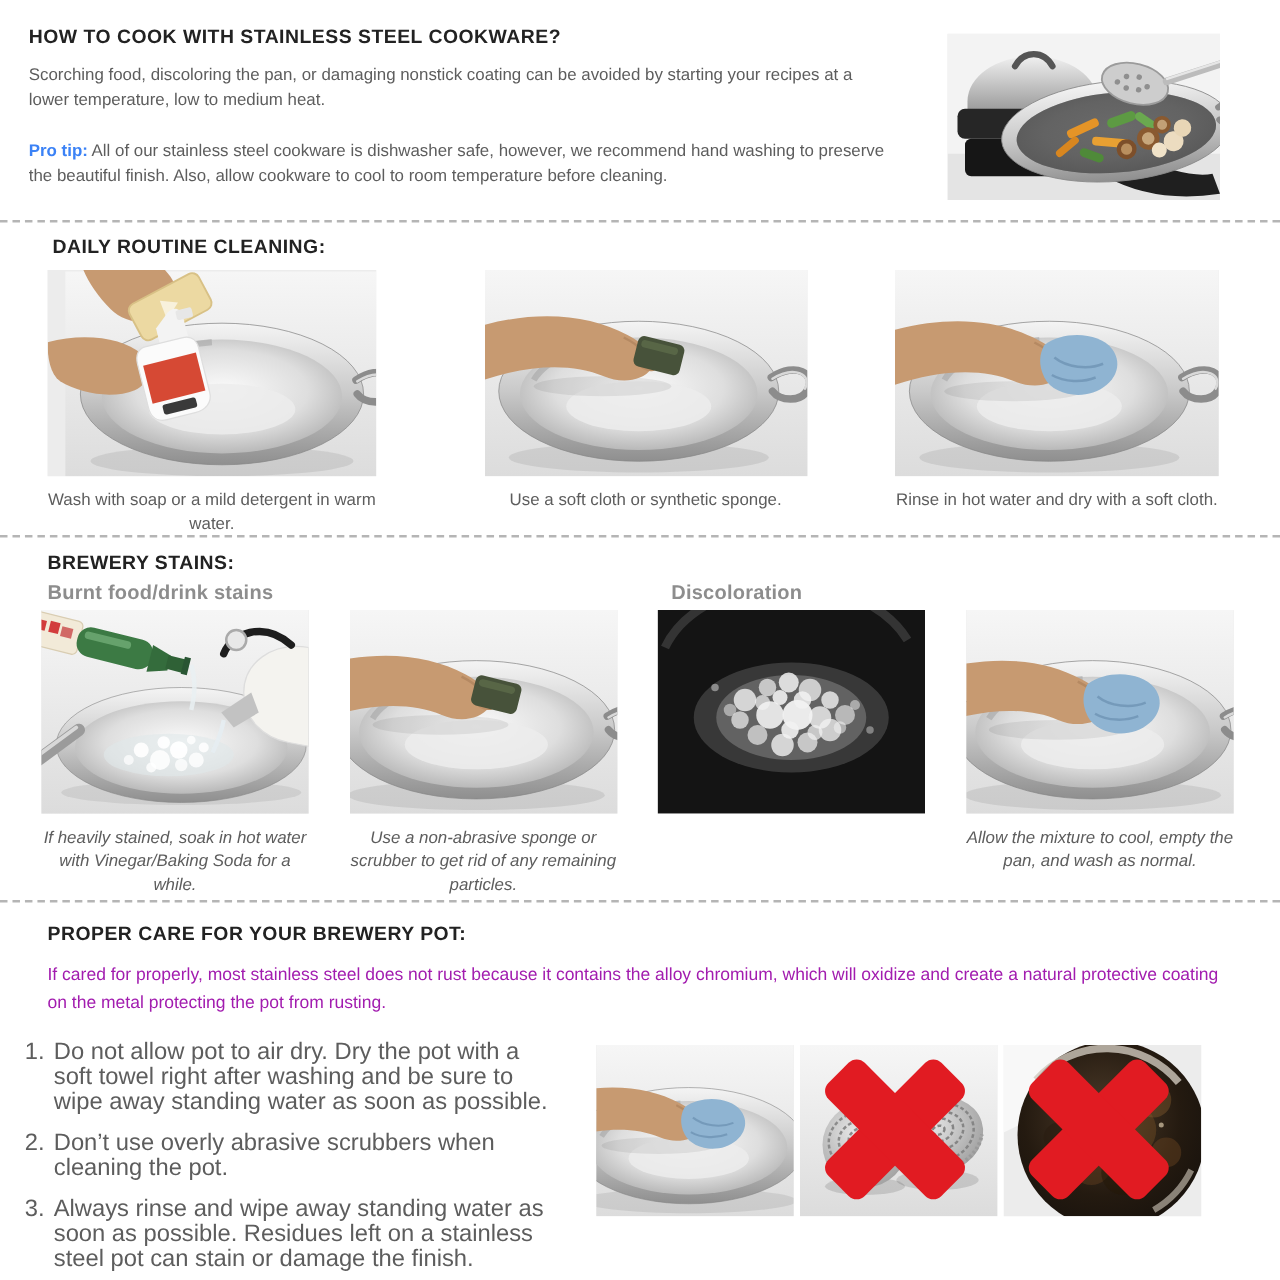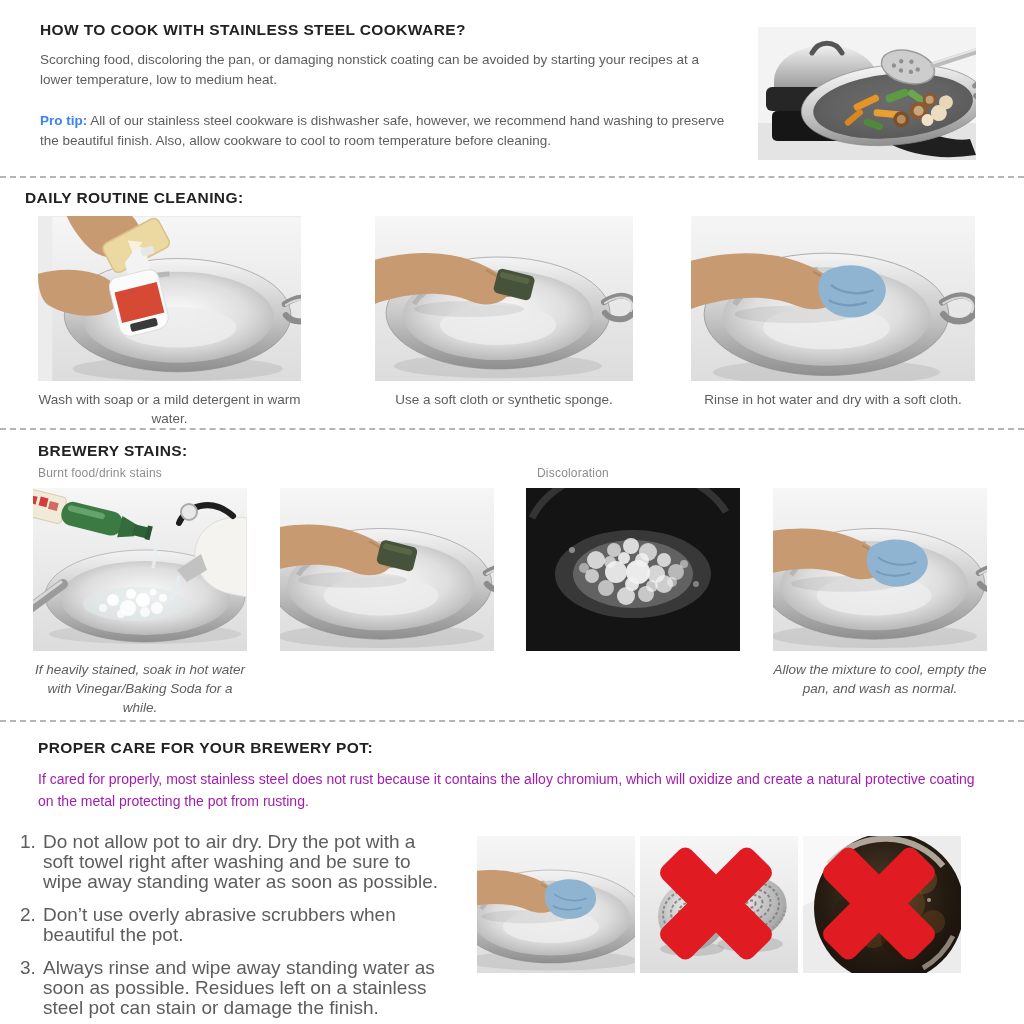--- a/index.html
+++ b/index.html
@@ -5,40 +5,40 @@
   html,body{margin:0;padding:0;background:#fff;overflow:hidden;}
   body{width:1024px;height:1024px;font-family:"Liberation Sans",sans-serif;
        -webkit-font-smoothing:antialiased;}
   .page{position:relative;width:1024px;height:1024px;background:#fff;overflow:hidden;}
   .defs{position:absolute;width:0;height:0;overflow:hidden;}
 
   .divider{border:none;border-top:2px dashed var(--divider,#b5b5b5);margin:0;height:0;}
 
   h2{margin:0;font-size:15.5px;font-weight:bold;color:var(--heading,#222);
      letter-spacing:.4px;}
-  .sub{font-size:12px;font-weight:normal;color:var(--subheading,#8d8d8d);letter-spacing:.2px;}
+  .sub{font-size:16px;font-weight:bold;color:var(--subheading,#8d8d8d);letter-spacing:.2px;}
   p,figcaption,li{color:var(--body,#5d5d5d);}
 
   
-  .sec-cook{position:relative;height:176px;box-sizing:border-box;padding:21px 0 0 40px;}
+  .sec-cook{position:relative;height:176px;box-sizing:border-box;padding:21px 0 0 23px;}
   .sec-cook p{font-size:13.5px;line-height:20px;margin:0;width:690px;}
   .sec-cook .p1{margin-top:11px;}
   .sec-cook .p2{margin-top:21px;}
   .sec-cook b{color:#3b82f6;}
   .photo{position:relative;overflow:hidden;background:#ececec;}
   .photo svg{display:block;width:100%;height:100%;}
   .cook-photo{position:absolute;left:758px;top:27px;width:218px;height:133px;}
 
   
   .sec-daily{position:relative;height:250px;box-sizing:border-box;padding:11px 0 0 0;}
-  .sec-daily h2{margin-left:25px;}
+  .sec-daily h2{margin-left:42px;}
   .cards3{display:flex;justify-content:space-between;padding:9px 49px 0 38px;}
   figure{margin:0;}
   figcaption{font-size:13.5px;line-height:19px;text-align:center;margin-top:9px;}
-  .card-a{width:263px;} .card-b{width:258px;padding-left:16px;} .card-c{width:284px;}
+  .card-a{width:263px;} .card-b{width:258px;padding-left:16px;} .card-c{width:259px;}
   .cards3 .photo{height:165px;}
 
   
   .sec-stains{position:relative;height:290px;}
   .sec-stains h2{position:absolute;top:12px;left:38px;}
   .sub-burnt{position:absolute;top:36px;left:38px;}
   .sub-disc{position:absolute;top:36px;left:537px;}
   .cards4{position:absolute;top:58px;left:33px;right:37px;display:flex;
           justify-content:space-between;font-style:italic;}
   .card-s{width:214px;}
@@ -376,20 +376,21 @@
         <figcaption>If heavily stained, soak in hot water with Vinegar/Baking Soda for a while.</figcaption>
       </figure>
       <figure class="card-s">
         <div class="photo">
           <svg viewBox="0 0 260 165" preserveAspectRatio="xMidYMid slice">
             <use href="#sym-wok"></use>
               <use href="#sym-arm" y="-4"></use>
               <use href="#sym-sponge"></use>
           </svg>
         </div>
+        <figcaption>Use a non-abrasive sponge or scrubber to get rid of any remaining particles.</figcaption>
       </figure>
       <figure class="card-s">
         <div class="photo">
           <svg viewBox="0 0 214 163" preserveAspectRatio="xMidYMid slice">
               <use href="#sym-boil"></use>
             </svg>
         </div>
       </figure>
       <figure class="card-s">
         <div class="photo">
@@ -404,21 +405,21 @@
     </div>
   </section>
 
   <hr class="divider">
 
   <section class="sec-care">
     <h2>PROPER CARE FOR YOUR BREWERY POT:</h2>
     <p class="care-intro">If cared for properly, most stainless steel does not rust because it contains the alloy chromium, which will oxidize and create a natural protective coating on the metal protecting the pot from rusting.</p>
     <ol class="care-list">
       <li>Do not allow pot to air dry. Dry the pot with a soft towel right after washing and be sure to wipe away standing water as soon as possible.</li>
-      <li>Don’t use overly abrasive scrubbers when beautiful the pot.</li>
+      <li>Don’t use overly abrasive scrubbers when cleaning the pot.</li>
       <li>Always rinse and wipe away standing water as soon as possible. Residues left on a stainless steel pot can stain or damage the finish.</li>
     </ol>
     <div class="care-photos">
       <div class="photo">
         <svg viewBox="0 0 260 165" preserveAspectRatio="xMidYMid slice">
           <use href="#sym-wok"></use>
             <use href="#sym-arm"></use>
             <use href="#sym-cloth"></use>
         </svg>
       </div>

